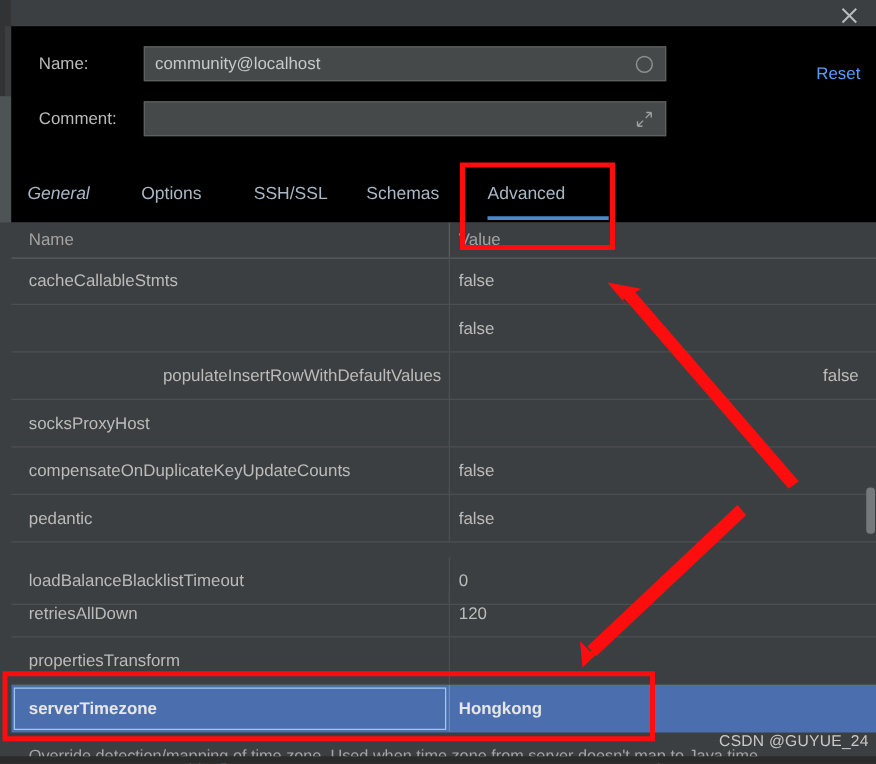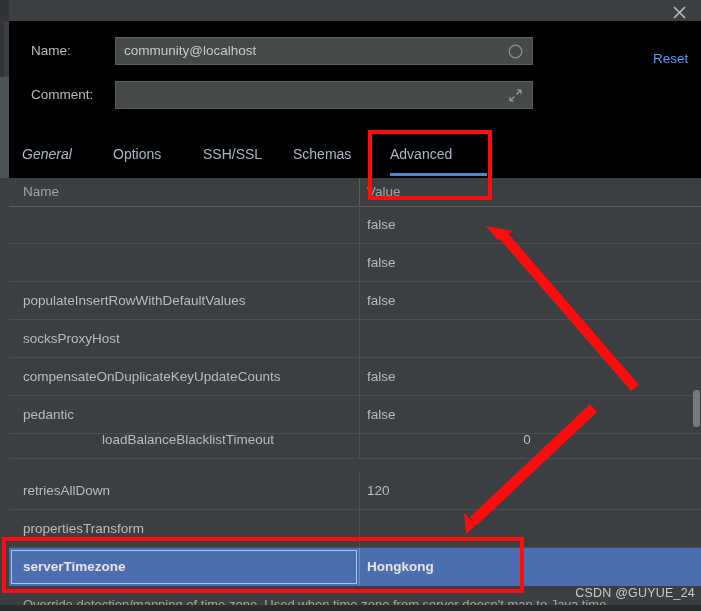--- a/index.html
+++ b/index.html
@@ -347,48 +347,49 @@
 
   <div class="table-wrap">
 
     <div class="thead">
       <div class="th th-name">Name</div>
       <div class="col-sep"></div>
       <div class="th th-value">Value</div>
     </div>
 
     <div class="row" style="top:28px;">
+      <div class="cell-name">cacheCallableStmts</div>
       <div class="vsep"></div>
       <div class="cell-value">false</div>
     </div>
     <div class="row" style="top:66px;">
       <div class="vsep"></div>
       <div class="cell-value">false</div>
     </div>
-    <div class="row" style="top:104px;">
+    <div class="row" style="top:104px;text-align:right;">
       <div class="cell-name">populateInsertRowWithDefaultValues</div>
       <div class="vsep"></div>
       <div class="cell-value">false</div>
     </div>
     <div class="row" style="top:142px;">
       <div class="cell-name">socksProxyHost</div>
       <div class="vsep"></div>
       <div class="cell-value"></div>
     </div>
     <div class="row" style="top:180px;">
       <div class="cell-name">compensateOnDuplicateKeyUpdateCounts</div>
       <div class="vsep"></div>
       <div class="cell-value">false</div>
     </div>
     <div class="row" style="top:218px;">
       <div class="cell-name">pedantic</div>
       <div class="vsep"></div>
       <div class="cell-value">false</div>
     </div>
-    <div class="row" style="top:243px;text-align:center;">
+    <div class="row" style="top:268px;">
       <div class="cell-name">loadBalanceBlacklistTimeout</div>
       <div class="vsep"></div>
       <div class="cell-value">0</div>
     </div>
     <div class="row" style="top:294px;">
       <div class="cell-name">retriesAllDown</div>
       <div class="vsep"></div>
       <div class="cell-value">120</div>
     </div>
     <div class="row" style="top:332px;">

